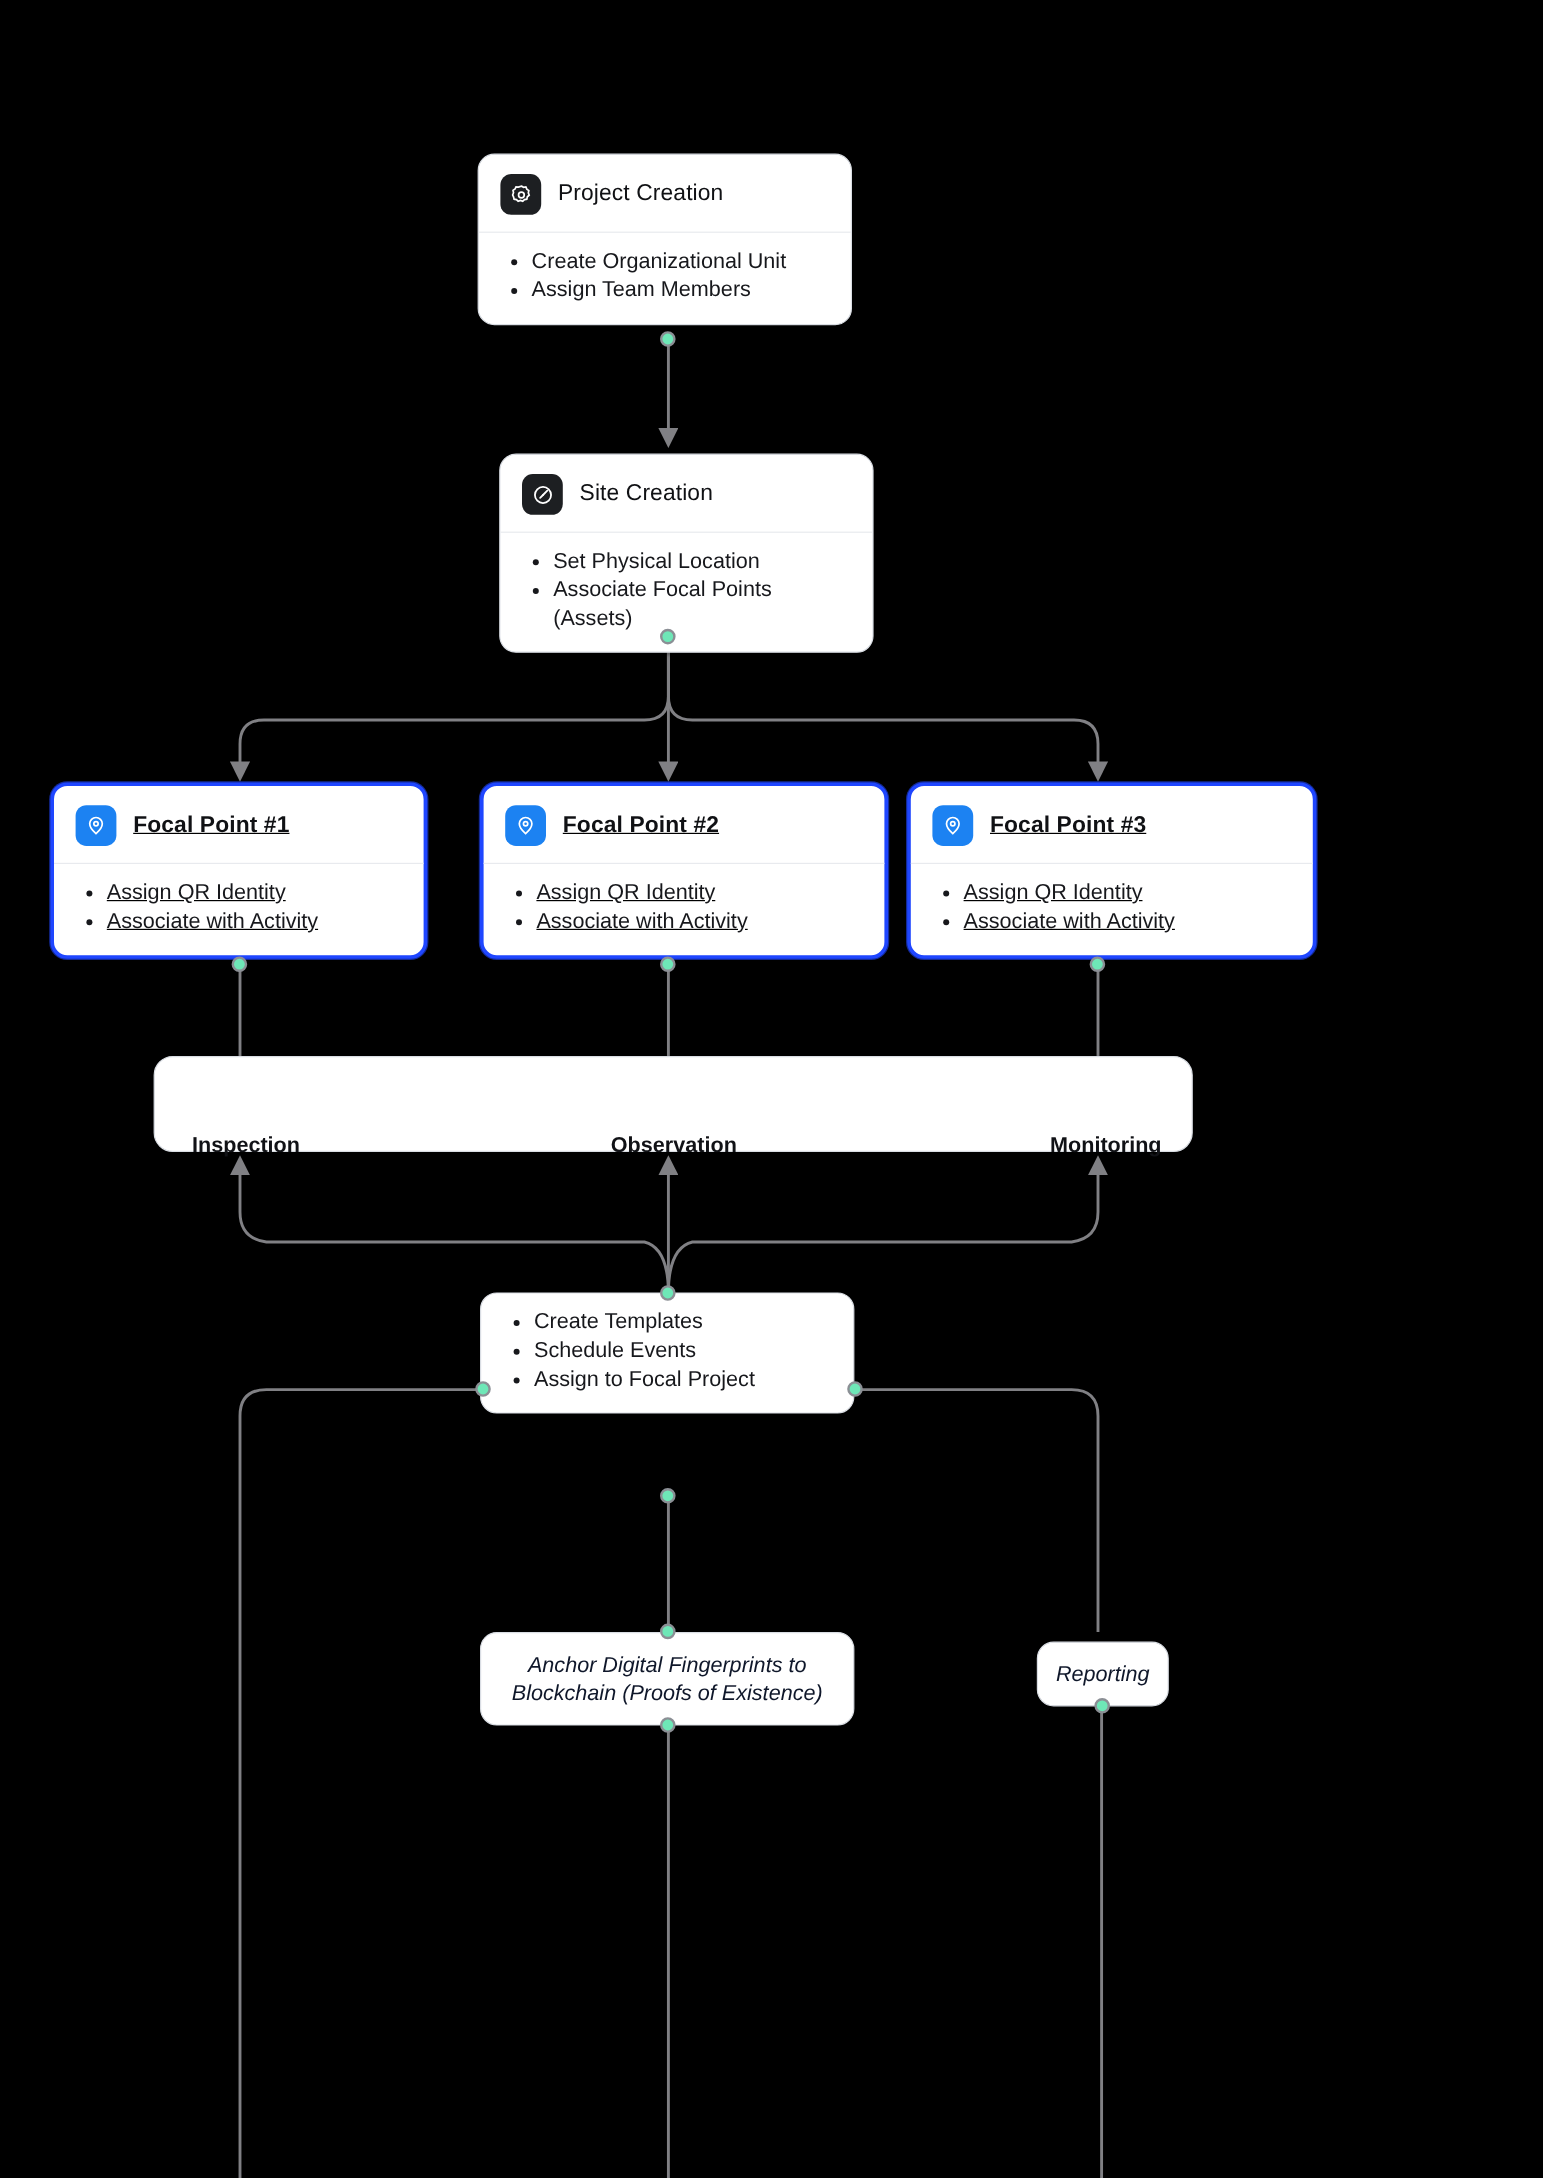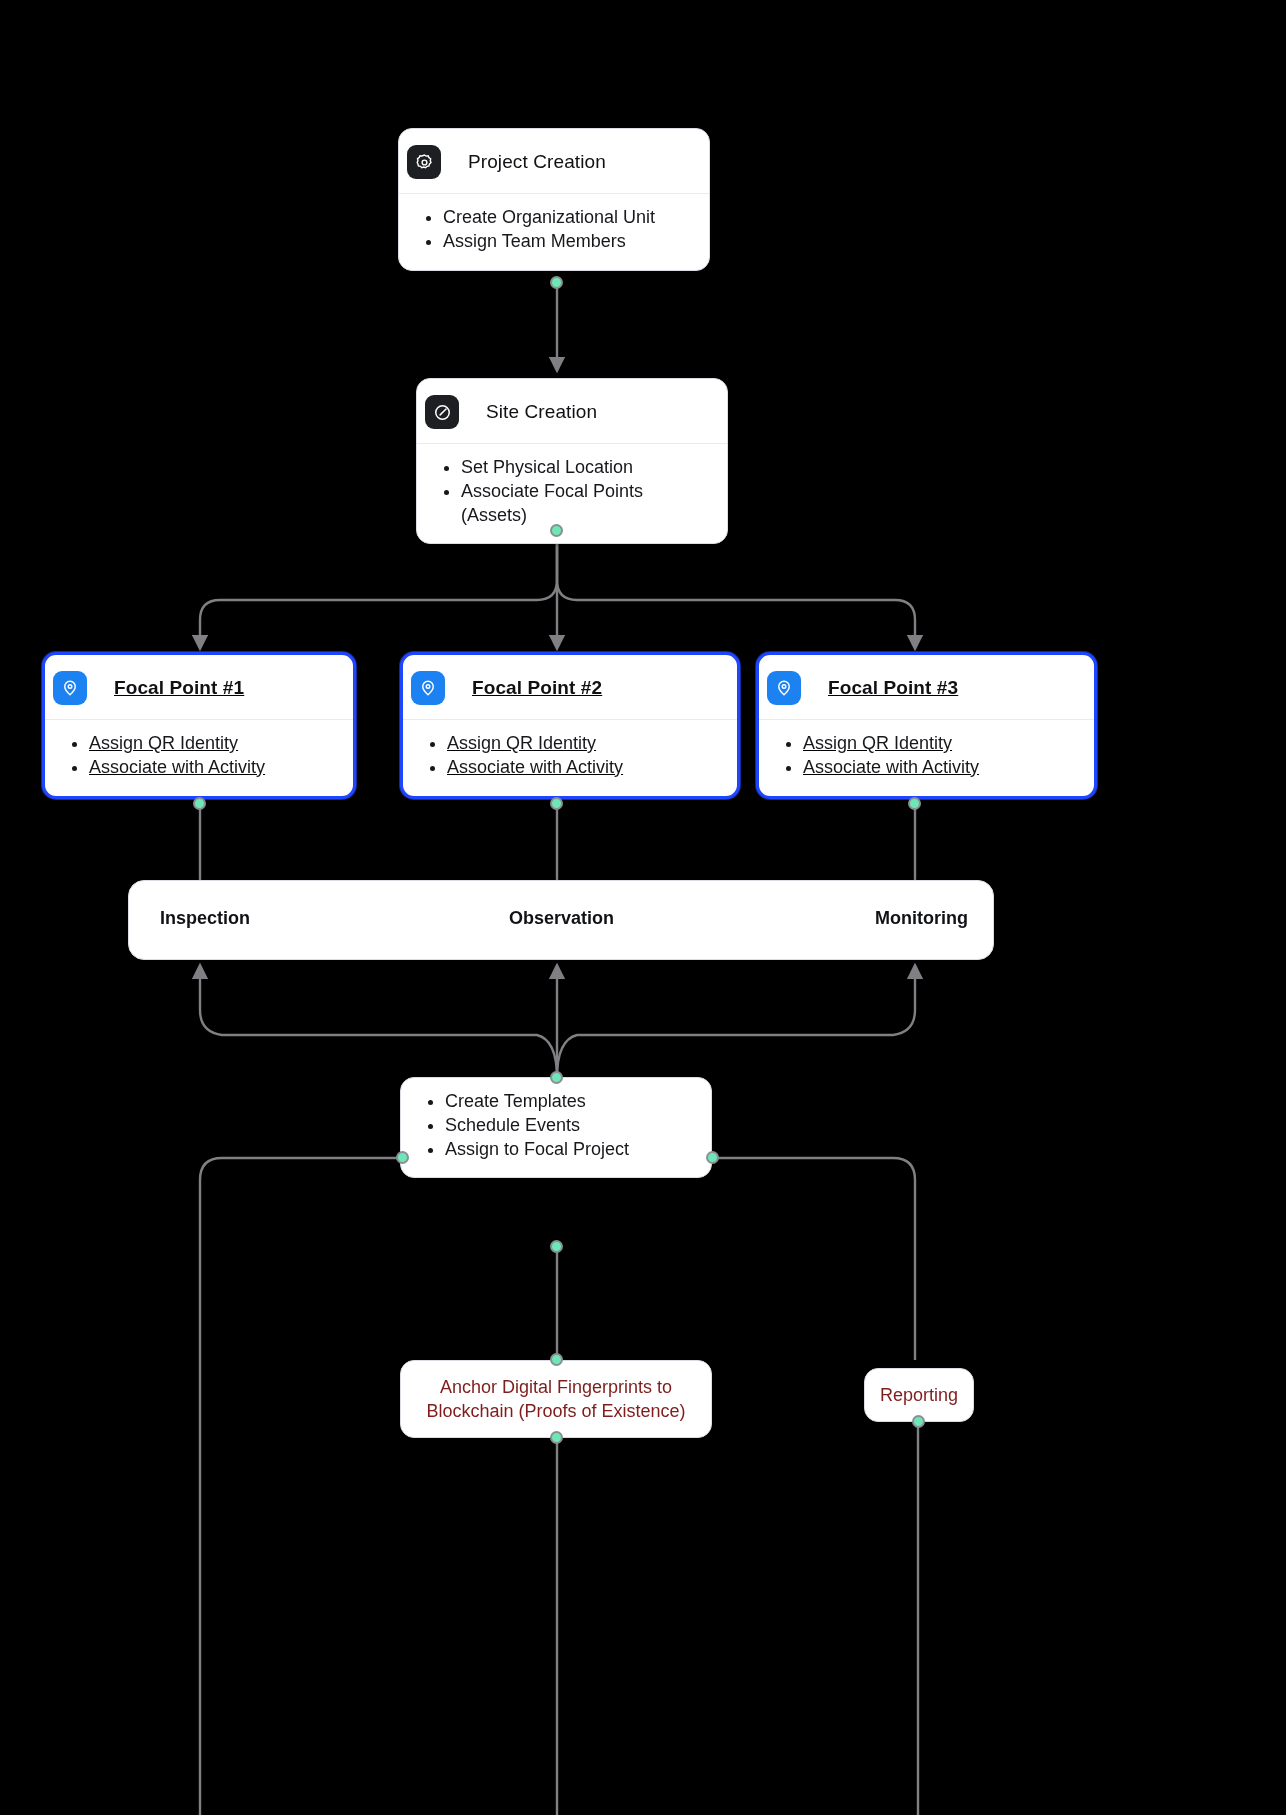--- a/index.html
+++ b/index.html
@@ -34,22 +34,22 @@
     border: 1px solid #d9dde3;
   }
   .node.selected {
     border: 3px solid #1f46ff;
     box-shadow: 0 0 0 1px rgba(31,70,255,0.6), 0 2px 6px rgba(0,0,0,0.4);
     text-decoration: underline;
   }
   .node-header {
     display: flex;
     align-items: center;
-    gap: 27px;
-    padding: 16px 18px 14px 8px;
+    gap: 14px;
+    padding: 16px 18px 14px 18px;
     border-bottom: 1px solid #e8eaee;
   }
   .node-icon {
     width: 34px; height: 34px;
     border-radius: 9px;
     display: flex;
     align-items: center;
     justify-content: center;
     flex: 0 0 auto;
   }
@@ -88,39 +88,41 @@
     display: flex;
     align-items: center;
     box-shadow: 0 1px 3px rgba(0,0,0,0.35);
   }
   .bar-label {
     position: absolute;
     font-size: 18px;
     font-weight: bold;
     color: #111216;
     white-space: nowrap;
+    margin-top: 36px;
   }
   
   .tnode {
     position: absolute;
     background: #ffffff;
     border: 1px solid #d9dde3;
     border-radius: 14px;
     z-index: 3;
     display: flex;
     align-items: center;
     justify-content: center;
     text-align: center;
     box-shadow: 0 1px 3px rgba(0,0,0,0.35);
   }
   .tnode span {
     font-size: 18px;
-    color: #7f1d1d;
+    color: #0f172a;
     line-height: 1.35;
     padding: 0 24px;
+    font-style: italic;
   }
   
   .handle {
     position: absolute;
     width: 13px; height: 13px;
     border-radius: 50%;
     background: #6ee7b7;
     border: 2px solid #8b8f95;
     z-index: 6;
   }

